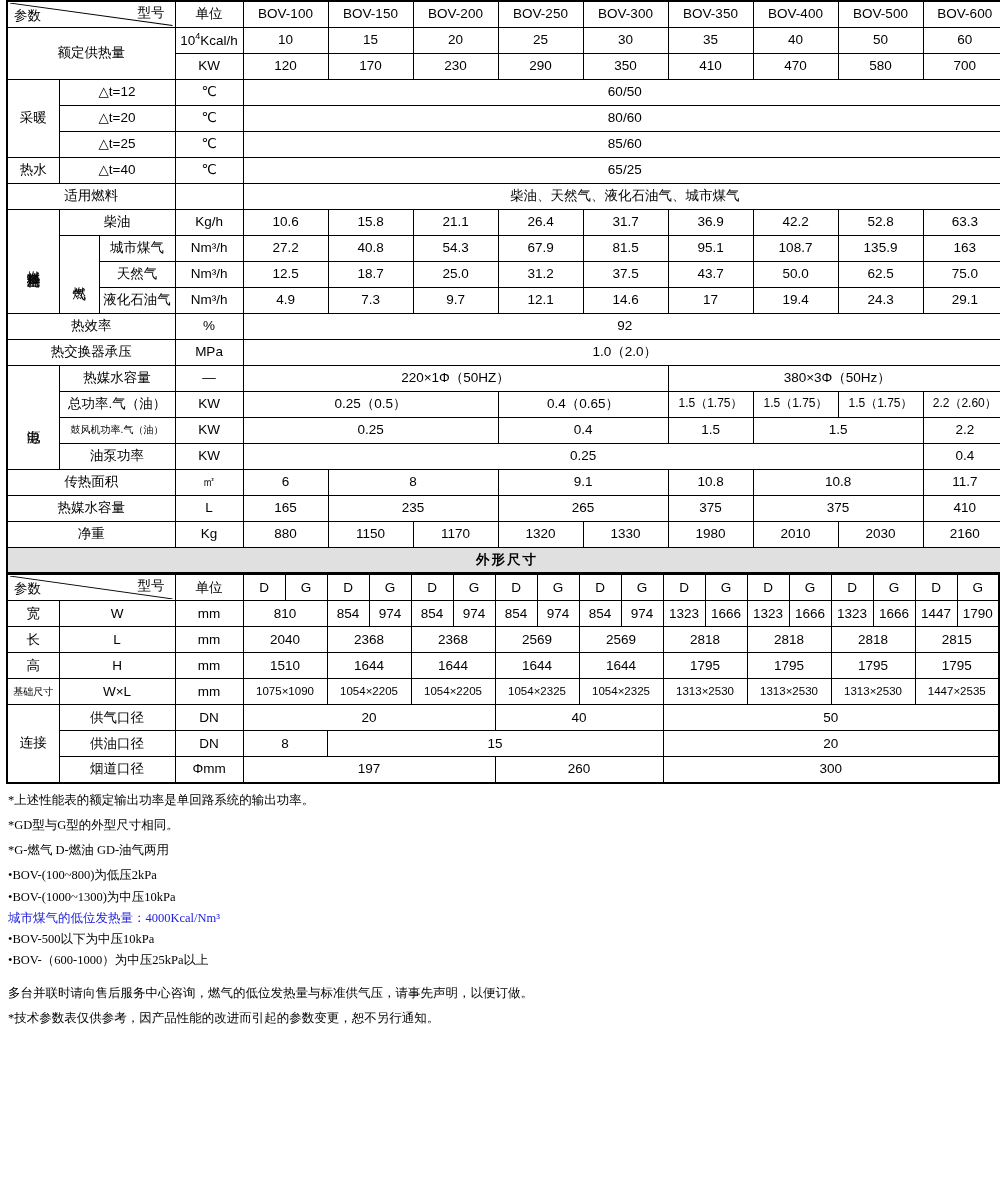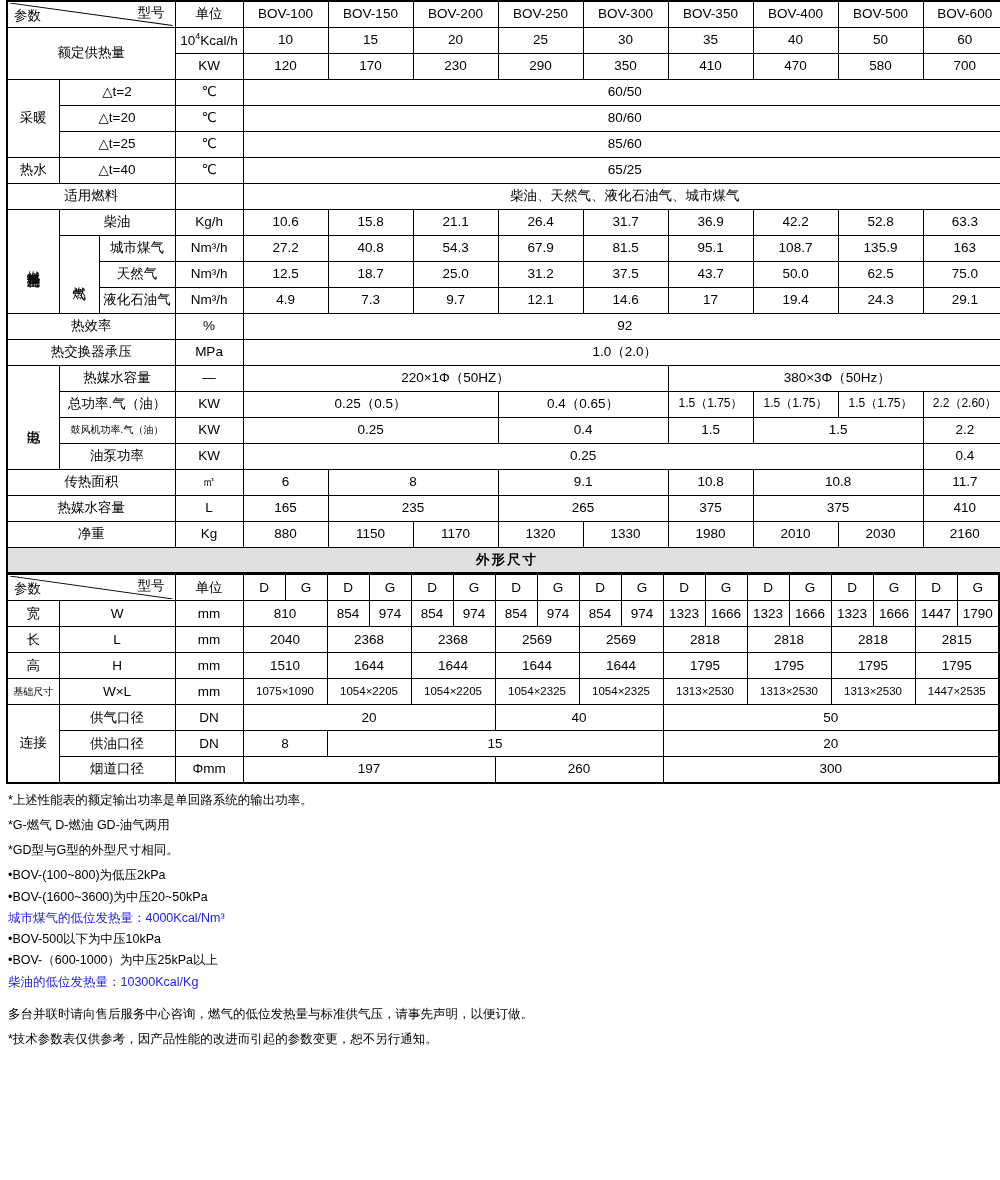--- a/index.html
+++ b/index.html
@@ -78,20 +78,21 @@
     letter-spacing: 2px;
   }
 
   .sup { font-size: 9px; vertical-align: super; }
 
   .notes { margin-top: 8px; padding-left: 2px; }
   .notes p {
     margin: 0 0 9px 0;
     font-size: 12.5px;
     line-height: 1.3;
+    font-family: Liberation Serif, serif;
   }
   .notes p.tight { margin-bottom: 5px; }
   .notes p.blue { color: #2222dd; }
   .notes p.gap-top { margin-top: 22px; }
   .notes p.final { margin-top: 16px; }
   .notes .sup3 { font-size: 8.5px; vertical-align: super; }
 </style>
 </head>
 <body>
 
@@ -159,21 +160,21 @@
         <td class="thick-b">290</td>
         <td class="thick-b">350</td>
         <td class="thick-b">410</td>
         <td class="thick-b">470</td>
         <td class="thick-b">580</td>
         <td class="thick-b">700</td>
       </tr>
 
       <tr>
         <td class="thick-r" rowspan="3"><span>采暖</span></td>
-        <td class="thick-r" colspan="2">△t=2</td>
+        <td class="thick-r" colspan="2">△t=12</td>
         <td class="thick-r">℃</td>
         <td colspan="9">60/50</td>
       </tr>
       <tr>
         <td class="thick-r" colspan="2">△t=20</td>
         <td class="thick-r">℃</td>
         <td colspan="9">80/60</td>
       </tr>
       <tr>
         <td class="thick-r thick-b" colspan="2">△t=25</td>
@@ -484,27 +485,26 @@
         <td class="thick-r thick-b" colspan="6">197</td>
         <td class="thick-r thick-b" colspan="4">260</td>
         <td class="thick-b" colspan="8">300</td>
       </tr>
 
     </tbody>
   </table>
 
   <div class="notes">
     <p>*上述性能表的额定输出功率是单回路系统的输出功率。</p>
+    <p>*GD型与G型的外型尺寸相同。</p>
     <p>*G-燃气 D-燃油 GD-油气两用</p>
-    <p>*GD型与G型的外型尺寸相同。</p>
 
     <p class="tight">•BOV-(100~800)为低压2kPa</p>
-    <p class="tight">•BOV-(1600~3600)为中压20~50kPa</p>
+    <p class="tight">•BOV-(1000~1300)为中压10kPa</p>
     <p class="tight blue">城市煤气的低位发热量：4000Kcal/Nm³</p>
     <p class="tight">•BOV-500以下为中压10kPa</p>
     <p class="tight">•BOV-（600-1000）为中压25kPa以上</p>
-    <p class="tight blue">柴油的低位发热量：10300Kcal/Kg</p>
 
     <p class="final">多台并联时请向售后服务中心咨询，燃气的低位发热量与标准供气压，请事先声明，以便订做。</p>
     <p>*技术参数表仅供参考，因产品性能的改进而引起的参数变更，恕不另行通知。</p>
   </div>
 
 </div>
 
 </body></html>

